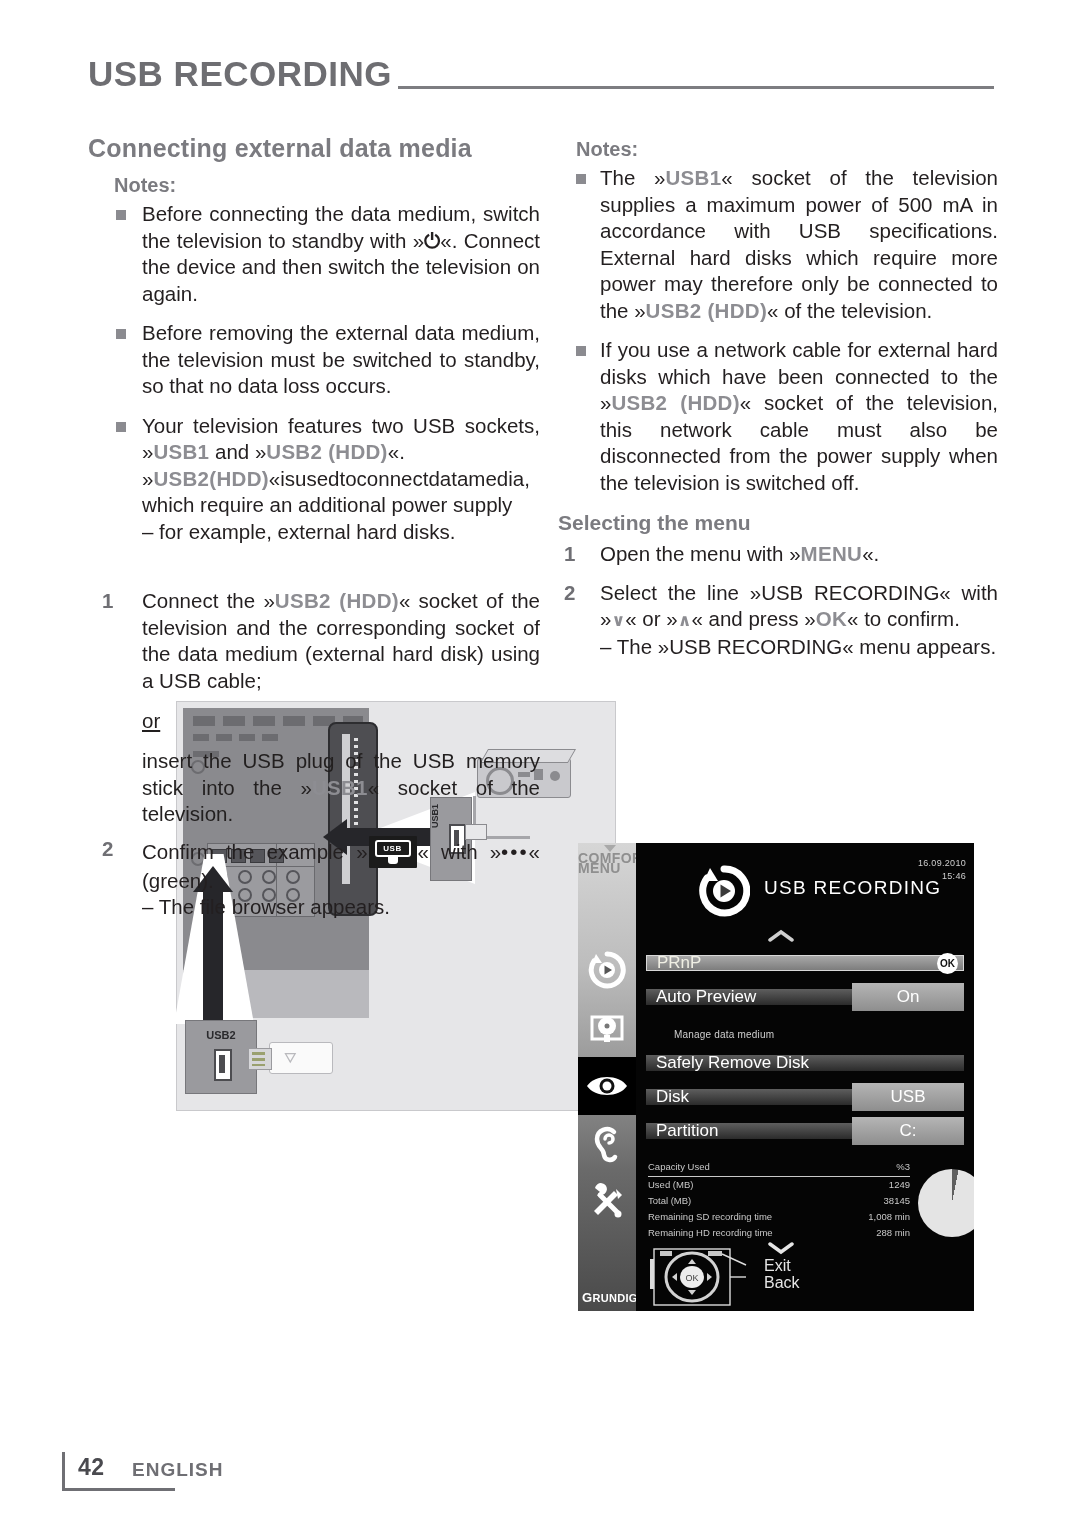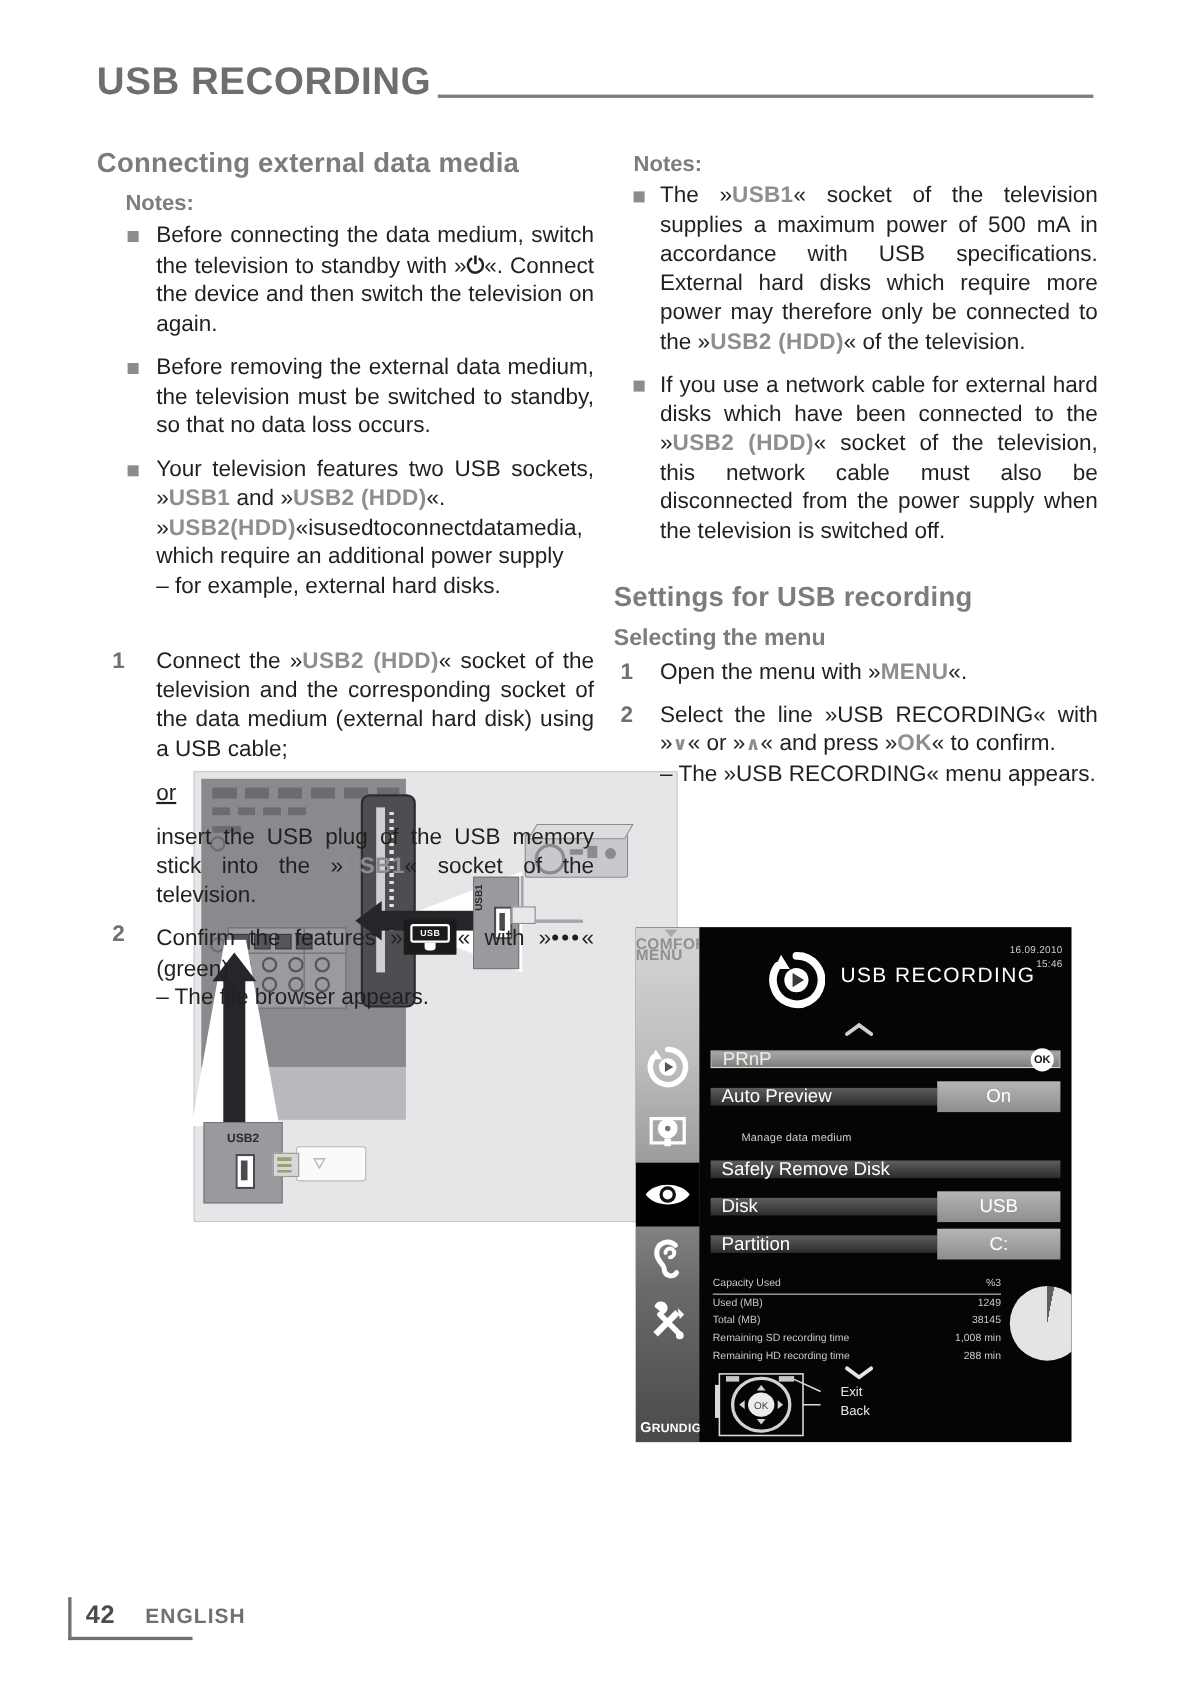--- a/index.html
+++ b/index.html
@@ -257,21 +257,21 @@
   }
   .cap .r{display:flex;justify-content:space-between;}
   .cap .r.hd{border-bottom:1px solid #c9c9c9;padding-bottom:1px;}
   .pie{
     position:absolute;left:282px;top:326px;width:68px;height:68px;border-radius:50%;
     background:conic-gradient(#5f5f5f 0deg 11deg,#e4e4e4 11deg 360deg);
   }
 
   .navpad{position:absolute;left:14px;top:400px;width:112px;height:66px;}
   .navlbl{
-    position:absolute;left:128px;top:414px;color:#e6e6e6;font-size:12px;line-height:17px;
+    position:absolute;left:128px;top:414px;color:#e6e6e6;font-size:16px;line-height:17px;
   }
   .grundig{
     position:absolute;left:4px;bottom:6px;width:52px;text-align:center;
     color:#fff;font-size:11px;font-weight:bold;letter-spacing:.3px;
   }
   .grundig span:first-child{font-size:13px;}
 
   
   .footer{position:absolute;left:62px;top:1452px;width:300px;height:40px;}
   .fbracket{
@@ -388,40 +388,39 @@
           <span>Connect the »</span><b class="key">USB2 (HDD)</b><span>« socket of the television and the corresponding socket of the data medium (external hard disk) using a USB cable;</span>
         </li>
       </ol>
       <div class="orline"><u>or</u></div>
       <div class="plain">
         <span>insert the USB plug of the USB memory stick into the »</span><b class="key">USB1</b><span>« socket of the television.</span>
       </div>
       <ol class="steps">
         <li>
           <span class="num">2</span>
-          <span>Confirm the features »</span><span class="usbbadge"><span class="usbbadge-scr">USB</span><span class="usbbadge-stand"></span></span><span>« with »</span><span class="grn">•••</span><span>« (green).</span>
+          <span>Confirm the example »</span><span class="usbbadge"><span class="usbbadge-scr">USB</span><span class="usbbadge-stand"></span></span><span>« with »</span><span class="grn">•••</span><span>« (green).</span>
           <span class="sub-line">– The file browser appears.</span>
         </li>
       </ol>
     </div>
   </div>
 
   <div class="col-r">
     <div class="notes-lbl" style="margin-left:18px;">Notes:</div>
 
     <ul class="notes">
       <li>
         <span>The »</span><b class="key">USB1</b><span>« socket of the television supplies a maximum power of 500 mA in accordance with USB specifications. External hard disks which require more power may therefore only be connected to the »</span><b class="key">USB2 (HDD)</b><span>« of the television.</span>
       </li>
       <li>
         <span>If you use a network cable for external hard disks which have been connected to the »</span><b class="key">USB2 (HDD)</b><span>« socket of the television, this network cable must also be disconnected from the power supply when the television is switched off.</span>
       </li>
     </ul>
 
-    <h2 class="sec" style="margin-top:32px;">Settings for USB recording</h2>
     <h3 class="sub">Selecting the menu</h3>
 
     <ol class="steps">
       <li>
         <span class="num">1</span>
         <span>Open the menu with »</span><b class="key">MENU</b><span>«.</span>
       </li>
       <li>
         <span class="num">2</span>
         <span>Select the line »USB RECORDING« with »</span><span class="ar">∨</span><span>« or »</span><span class="ar">∧</span><span>« and press »</span><b class="key">OK</b><span>« to confirm.</span>

